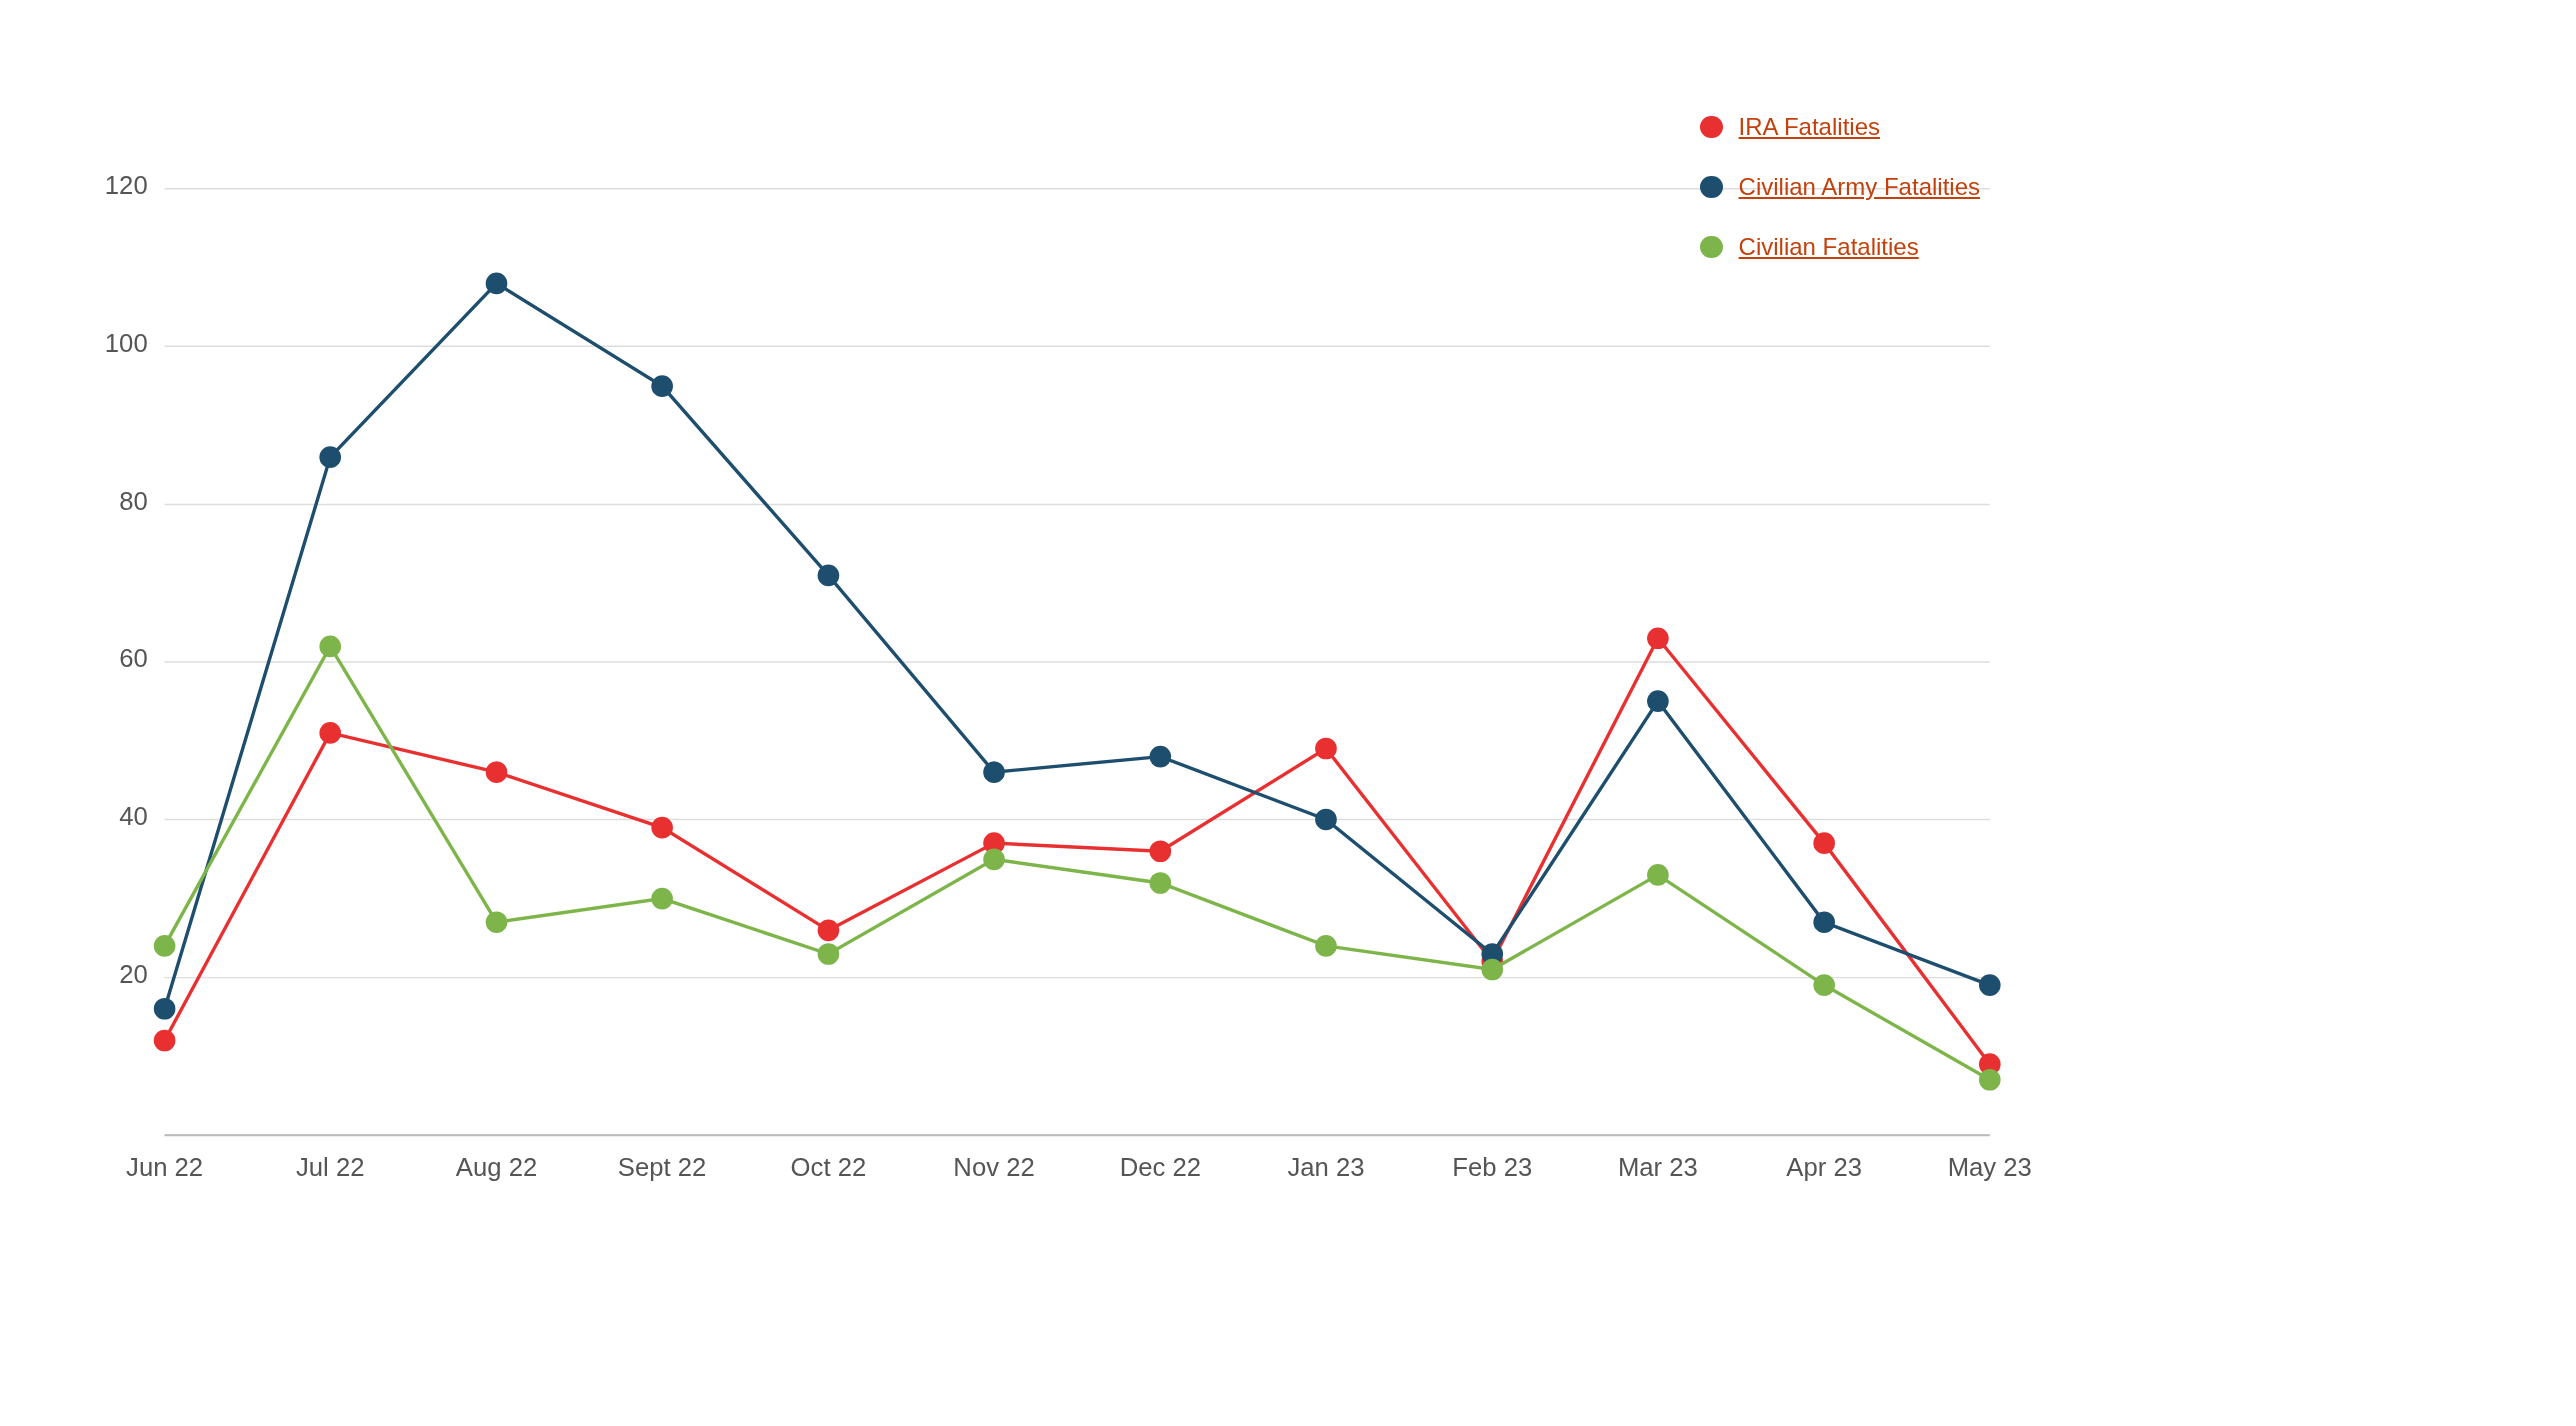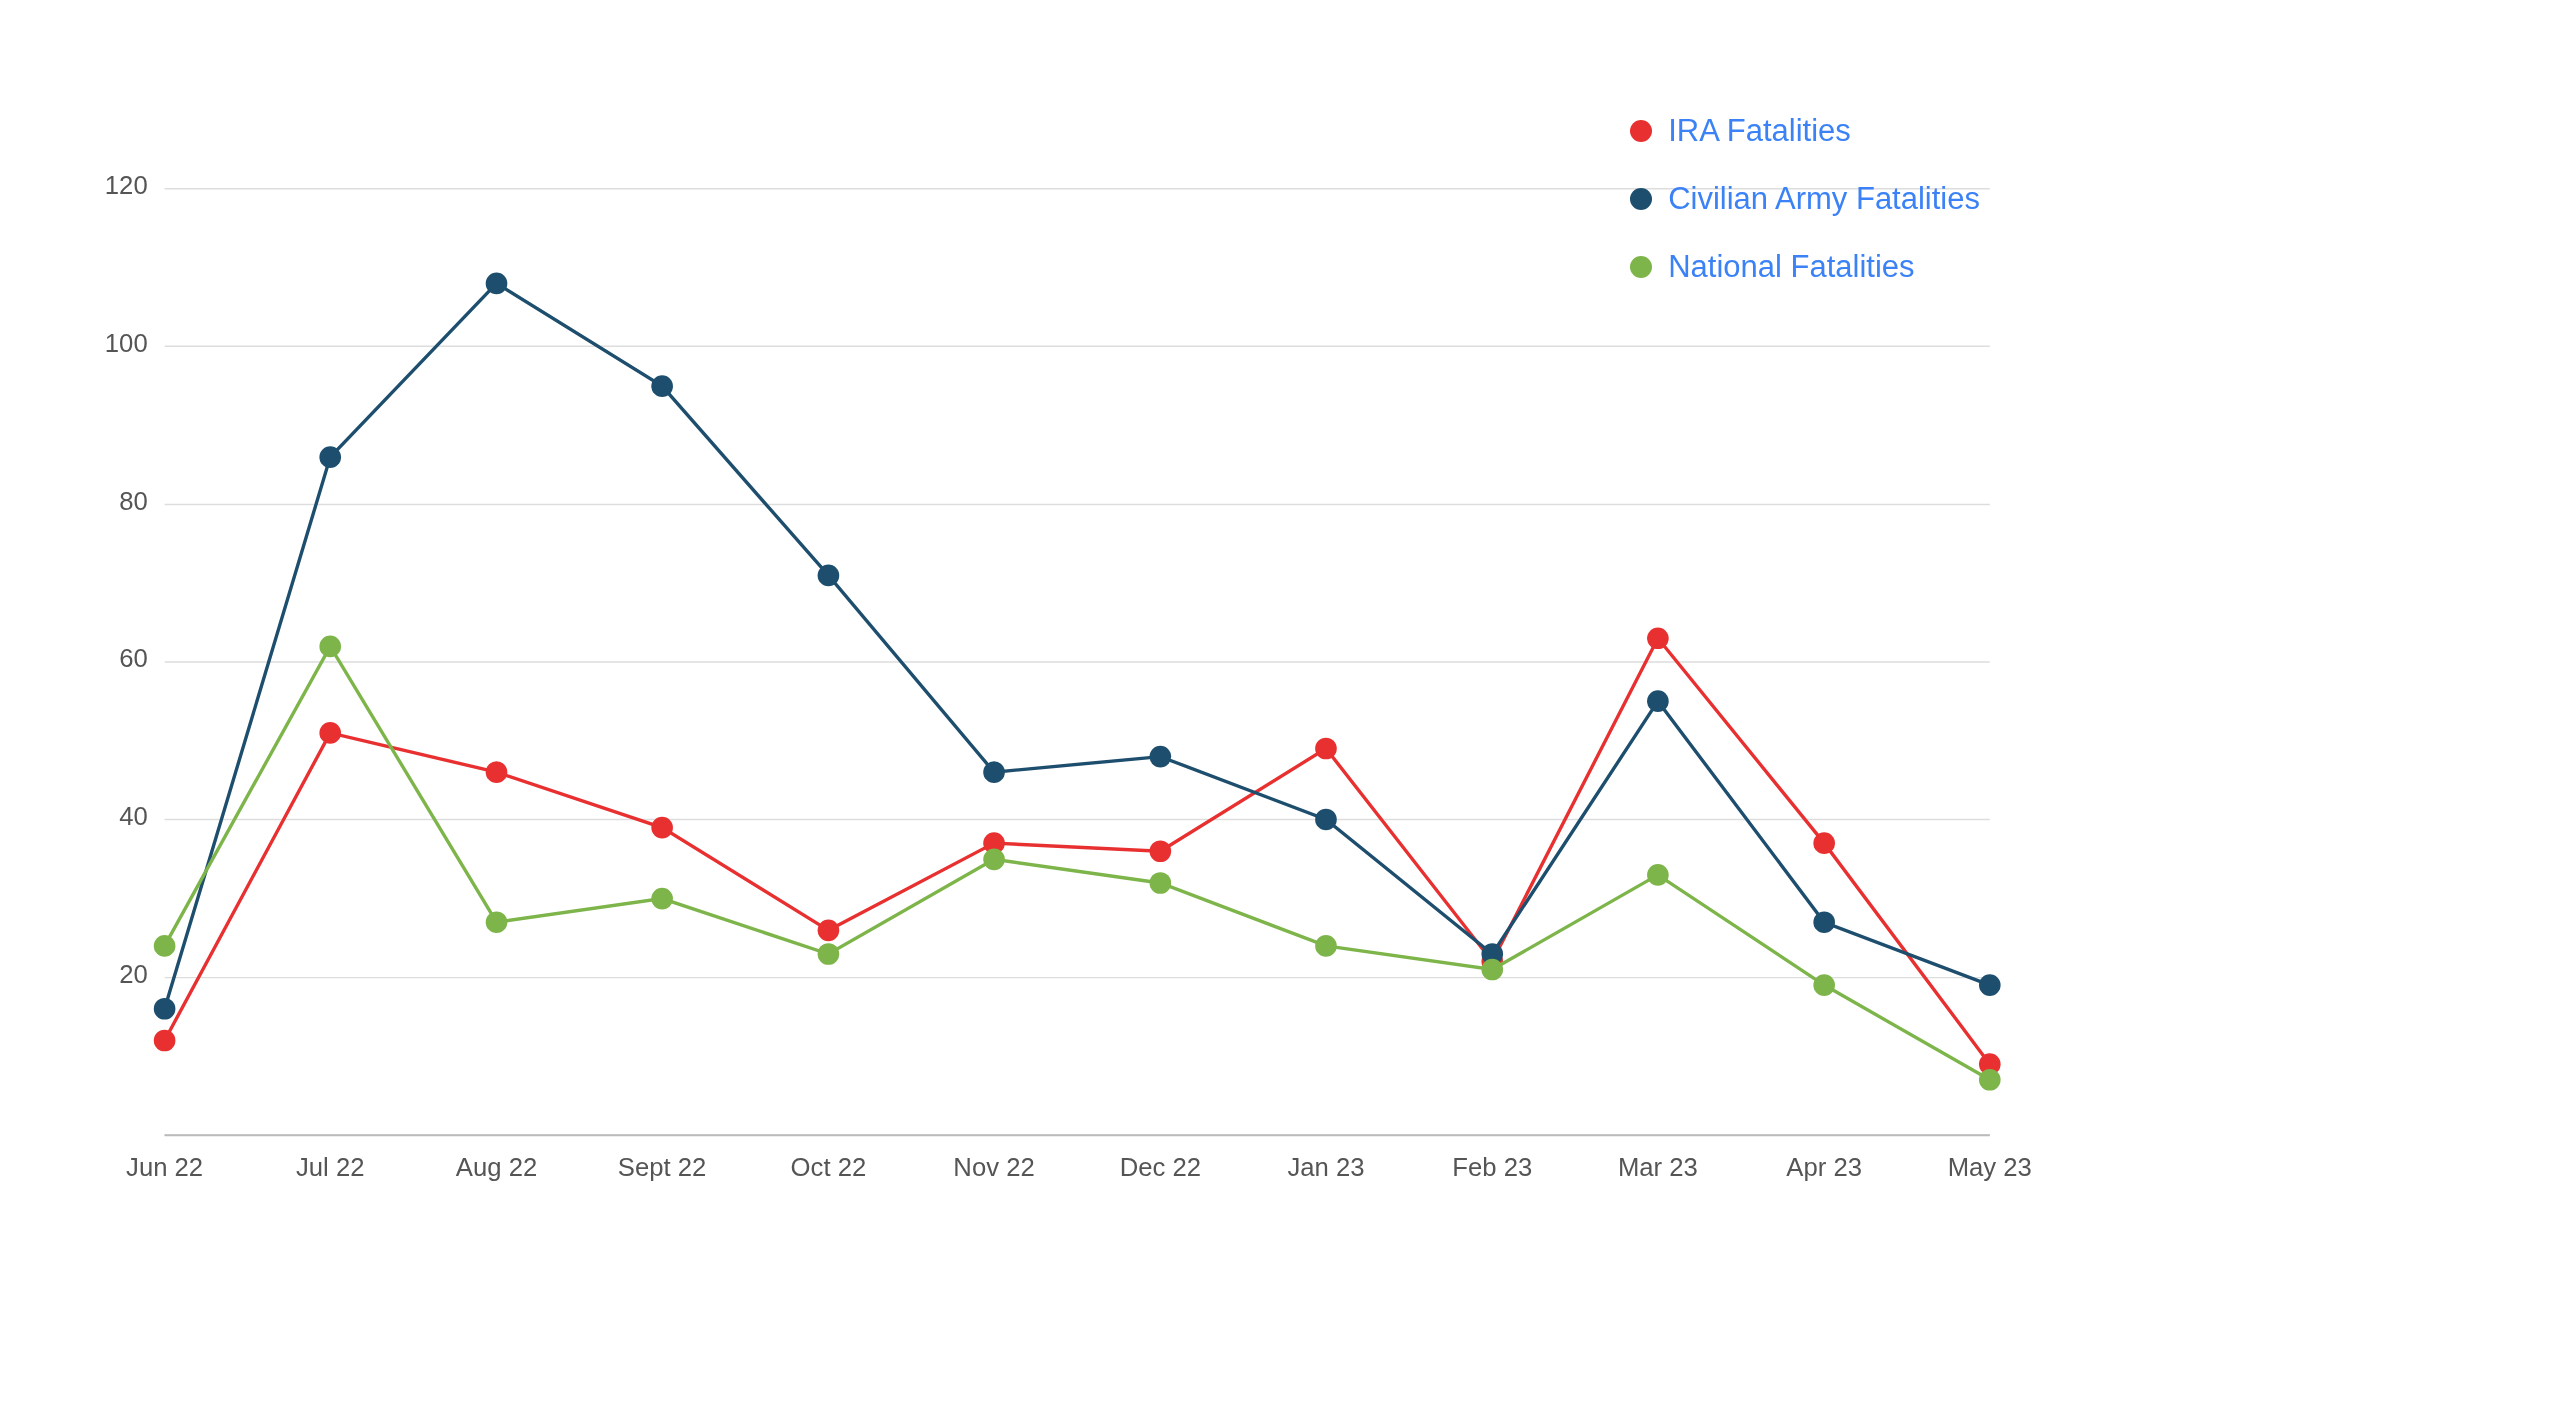--- a/index.html
+++ b/index.html
@@ -38,22 +38,23 @@
       align-items: center;
       gap: 16px;
     }
     .legend-dot {
       width: 22.6px;
       height: 22.6px;
       border-radius: 50%;
       flex-shrink: 0;
     }
     .legend-label {
-      font-size: 31px;
-      color: #3b82f6;
+      font-size: 24px;
+      color: #c2410c;
+      text-decoration: underline;
     }
   </style>
 </head>
 <body>
 
 <div class="chart-container">
   <div class="chart-area">
     <svg class="main-chart" viewBox="0 0 3000 1580" preserveAspectRatio="xMidYMid meet">
 
       <line x1="100" y1="50" x2="2800" y2="50" stroke="#ddd" stroke-width="2"></line>
@@ -177,18 +178,18 @@
       <div class="legend-item">
         <div class="legend-dot" style="background:#e83030;"></div>
         <span class="legend-label">IRA Fatalities</span>
       </div>
       <div class="legend-item">
         <div class="legend-dot" style="background:#1e4e6e;"></div>
         <span class="legend-label">Civilian Army Fatalities</span>
       </div>
       <div class="legend-item">
         <div class="legend-dot" style="background:#7db54a;"></div>
-        <span class="legend-label">National Fatalities</span>
+        <span class="legend-label">Civilian Fatalities</span>
       </div>
     </div>
   </div>
 </div>
 
 
 </body></html>

